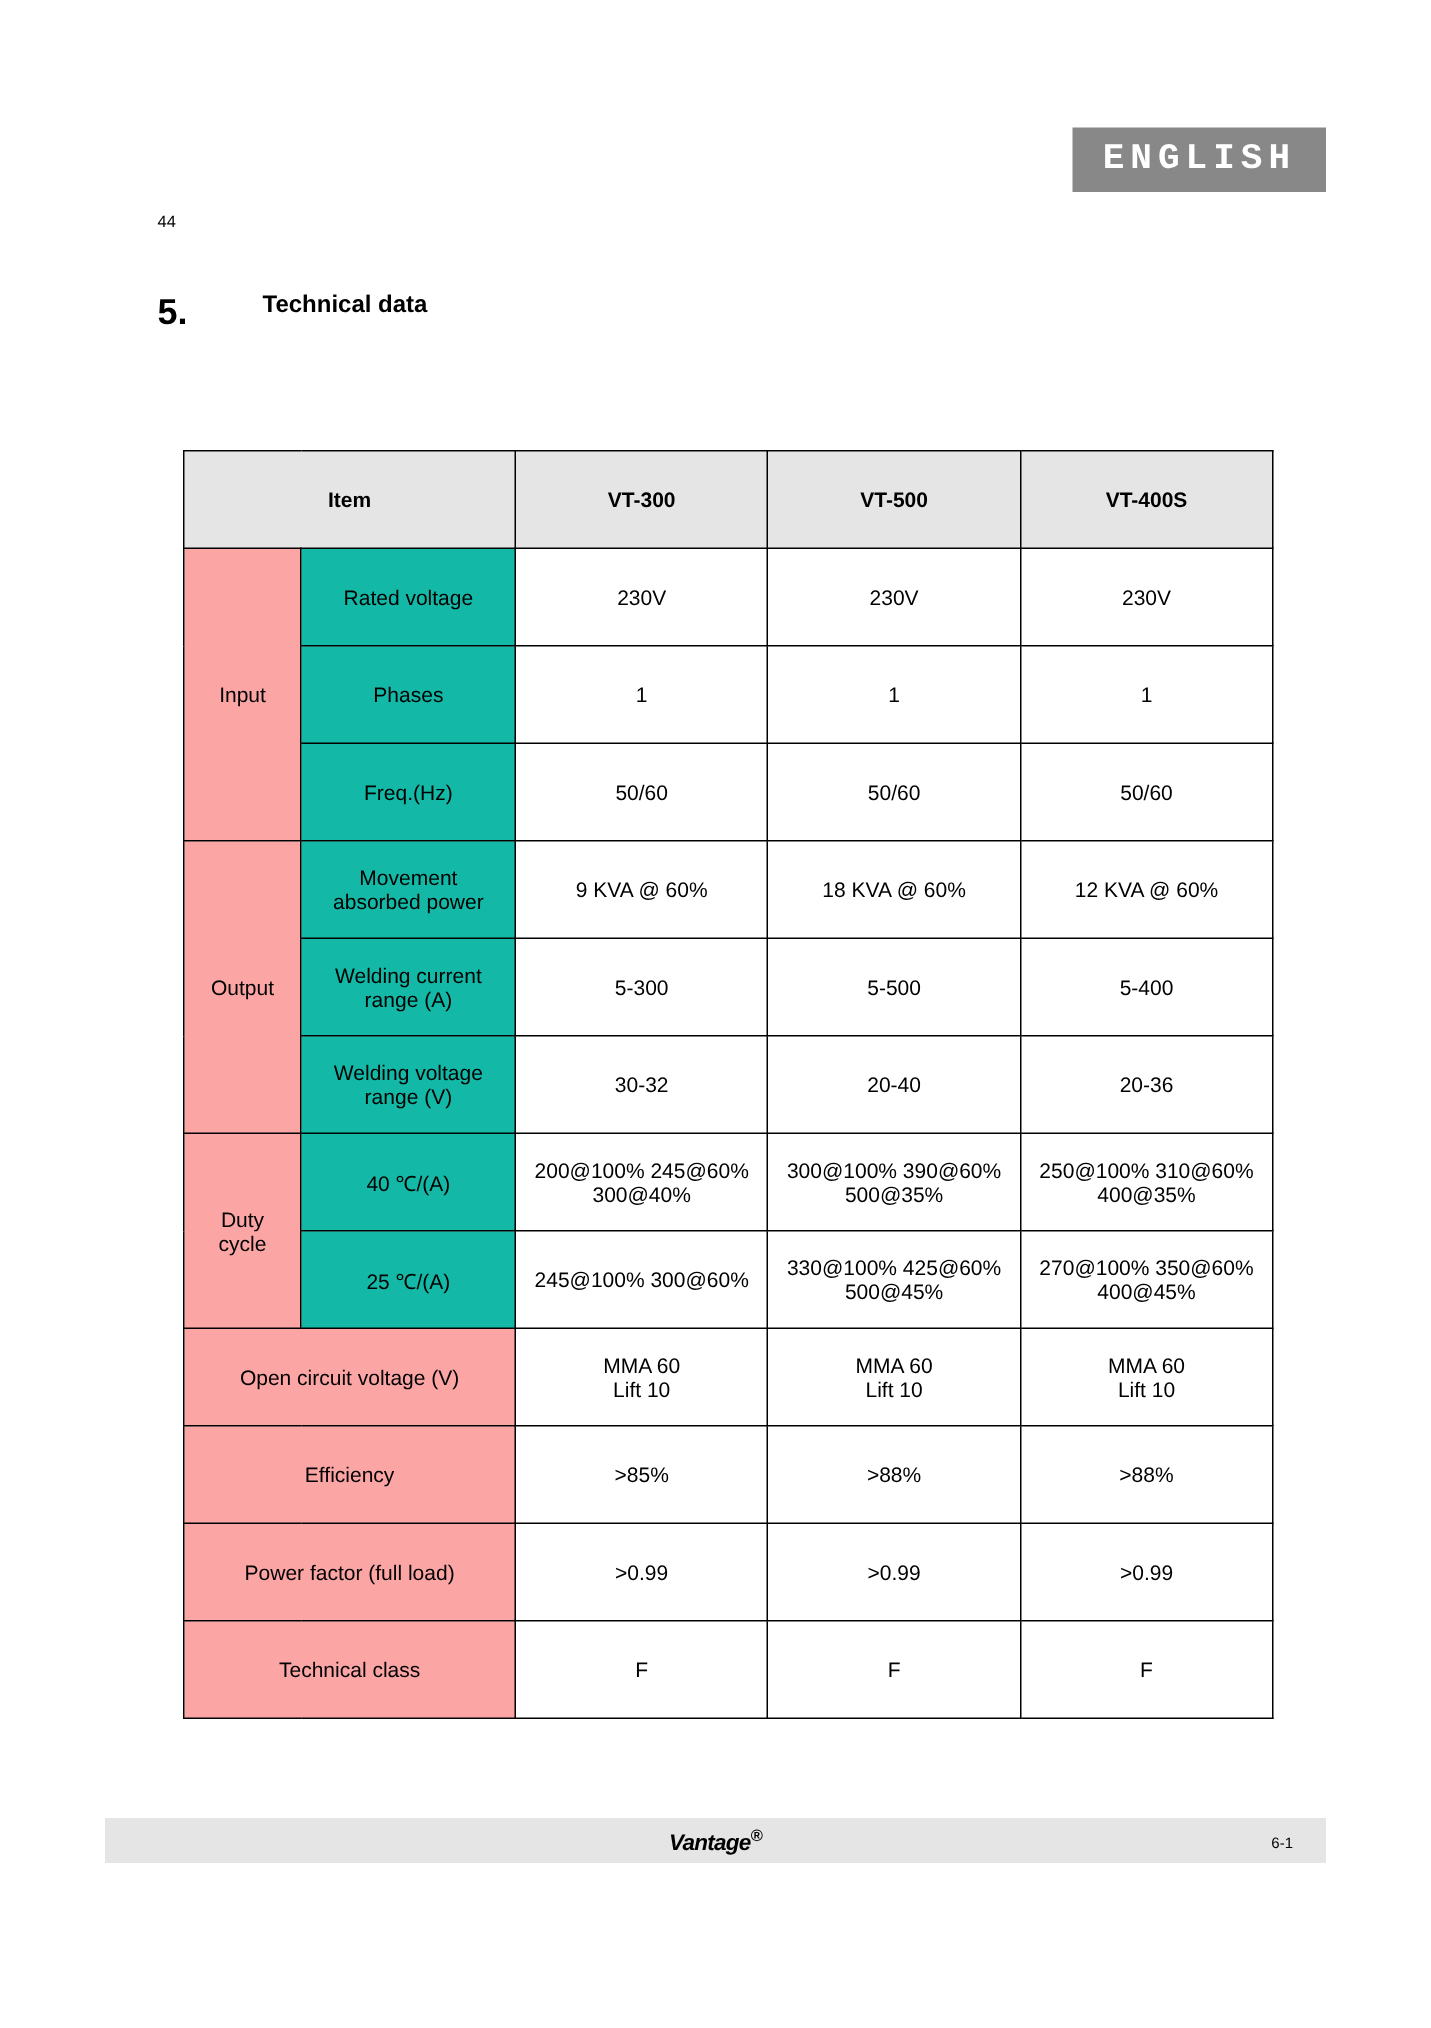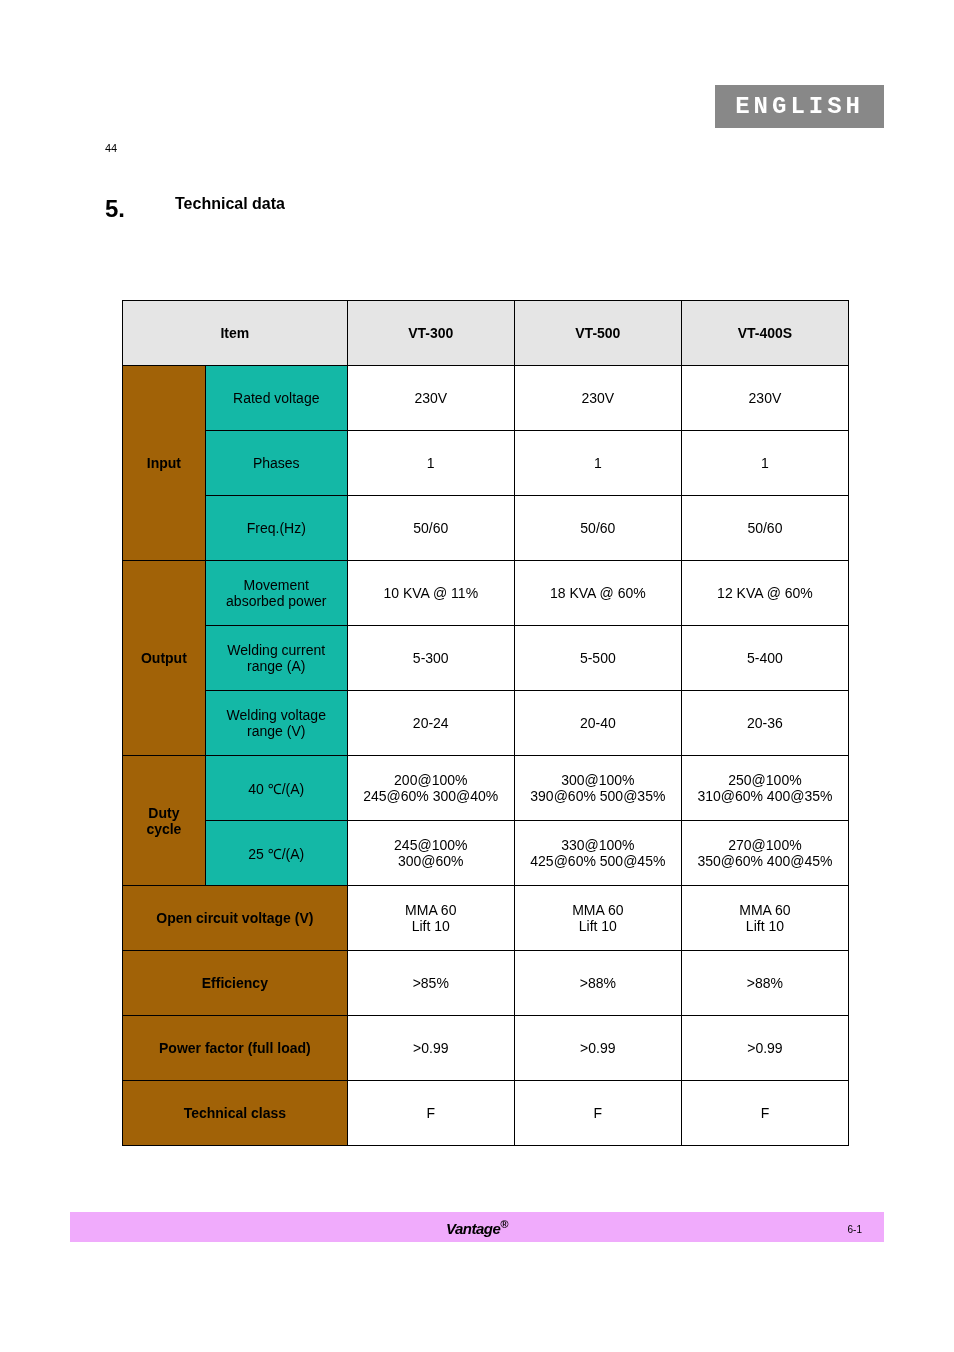--- a/index.html
+++ b/index.html
@@ -82,41 +82,41 @@
       vertical-align: middle;
       height: 65px;
     }
     
     th {
       background: #e5e5e5;
       font-weight: bold;
     }
     
     .row-header {
-      background: #a16207;
-      font-weight: bold;
+      background: #fca5a5;
+      font-weight: normal;
     }
     
     .sub-header {
       background: #14b8a6;
       font-weight: normal;
     }
     
     .left-align {
       text-align: center;
       margin-left: 27px;
     }
     
     .footer {
       position: absolute;
       bottom: 110px;
       left: 70px;
       right: 70px;
       height: 30px;
-      background: #f0abfc;
+      background: #e5e5e5;
       display: flex;
       align-items: center;
       justify-content: center;
     }
     
     .footer-logo {
       font-style: italic;
       font-weight: bold;
       color: #000;
       font-size: 15px;
@@ -178,33 +178,33 @@
       <tr>
         <td class="sub-header">Freq.(Hz)</td>
         <td>50/60</td>
         <td>50/60</td>
         <td>50/60</td>
       </tr>
 
       <tr>
         <td class="row-header" rowspan="3">Output</td>
         <td class="sub-header">Movement absorbed power</td>
-        <td>10 KVA @ 11%</td>
+        <td>9 KVA @ 60%</td>
         <td>18 KVA @ 60%</td>
         <td>12 KVA @ 60%</td>
       </tr>
       <tr>
         <td class="sub-header">Welding current range (A)</td>
         <td>5-300</td>
         <td>5-500</td>
         <td>5-400</td>
       </tr>
       <tr>
         <td class="sub-header">Welding voltage range (V)</td>
-        <td>20-24</td>
+        <td>30-32</td>
         <td>20-40</td>
         <td>20-36</td>
       </tr>
 
       <tr>
         <td class="row-header" rowspan="2">Duty cycle</td>
         <td class="sub-header">40 ℃/(A)</td>
         <td>200@100% 245@60% 300@40%</td>
         <td>300@100% 390@60% 500@35%</td>
         <td>250@100% 310@60% 400@35%</td>

